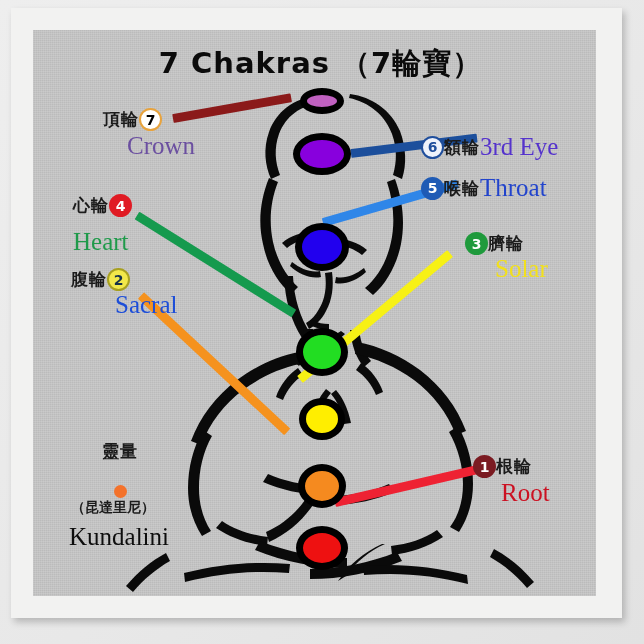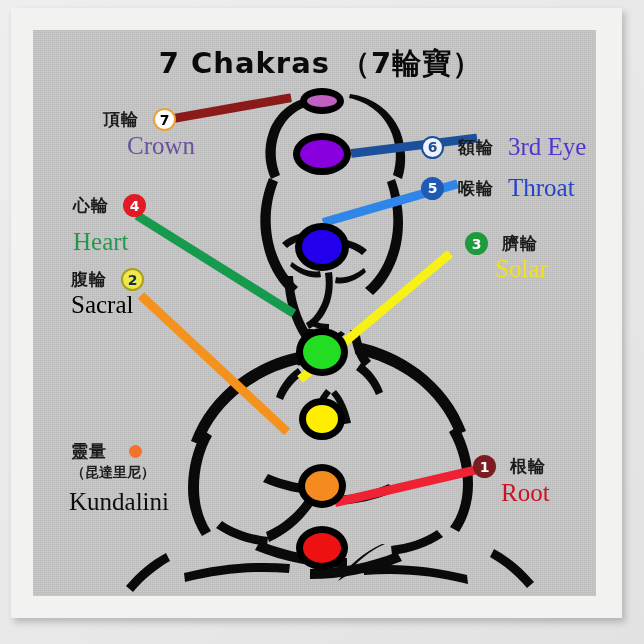--- a/index.html
+++ b/index.html
@@ -75,21 +75,21 @@
   
   .chakra {
     position: absolute;
     border-radius: 50%;
     z-index: 5;
     border: 7px solid #000;
   }
 
   
   .lbl { position: absolute; z-index: 7; white-space: nowrap; }
-  .row { display: flex; align-items: center; gap: 14px; }
+  .row { display: flex; align-items: center; gap: 0; }
   .cn {
     font-family: "DejaVu Sans", sans-serif;
     font-size: 17px;
     font-weight: 700;
     color: #1b1b1b;
     letter-spacing: 1px;
   }
   .en {
     font-family: "Liberation Serif", serif;
     font-size: 25px;
@@ -237,33 +237,33 @@
             <span class="cn">臍輪</span>
           </div>
           <div class="en" style="color:#f2e01b; margin-top:1px; margin-left:30px;">Solar</div>
         </div>
 
         <div class="lbl" style="left:38px; top:238px;">
           <div class="row">
             <span class="cn">腹輪</span>
             <span class="badge" style="background:#f2e84a;border:2px solid #a8a020;color:#14304a;">2</span>
           </div>
-          <div class="en" style="color:#000000; margin-top:1px;">Sacral</div>
+          <div class="en" style="color:#1d4ed8; margin-top:1px;margin-left:44px;">Sacral</div>
         </div>
 
         <div class="lbl" style="left:440px; top:425px;">
           <div class="row">
             <span class="badge" style="background:#7b1b22;border:2px solid #7b1b22;color:#fff;">1</span>
             <span class="cn">根輪</span>
           </div>
           <div class="en" style="color:#cc1122; margin-top:2px; margin-left:28px;">Root</div>
         </div>
 
         <div class="lbl" style="left:38px; top:410px;">
-          <div class="row" style="gap:22px;">
+          <div class="row" style="gap:22px;flex-direction:column;">
             <span class="cn">靈量</span>
             <span class="kdot"></span>
           </div>
           <div class="sub-cn" style="margin-top:1px;">（昆達里尼）</div>
           <div class="en" style="color:#0d0d0d; margin-top:7px; margin-left:-2px;">Kundalini</div>
         </div>
 
       </div>
     </div>
   </div>

